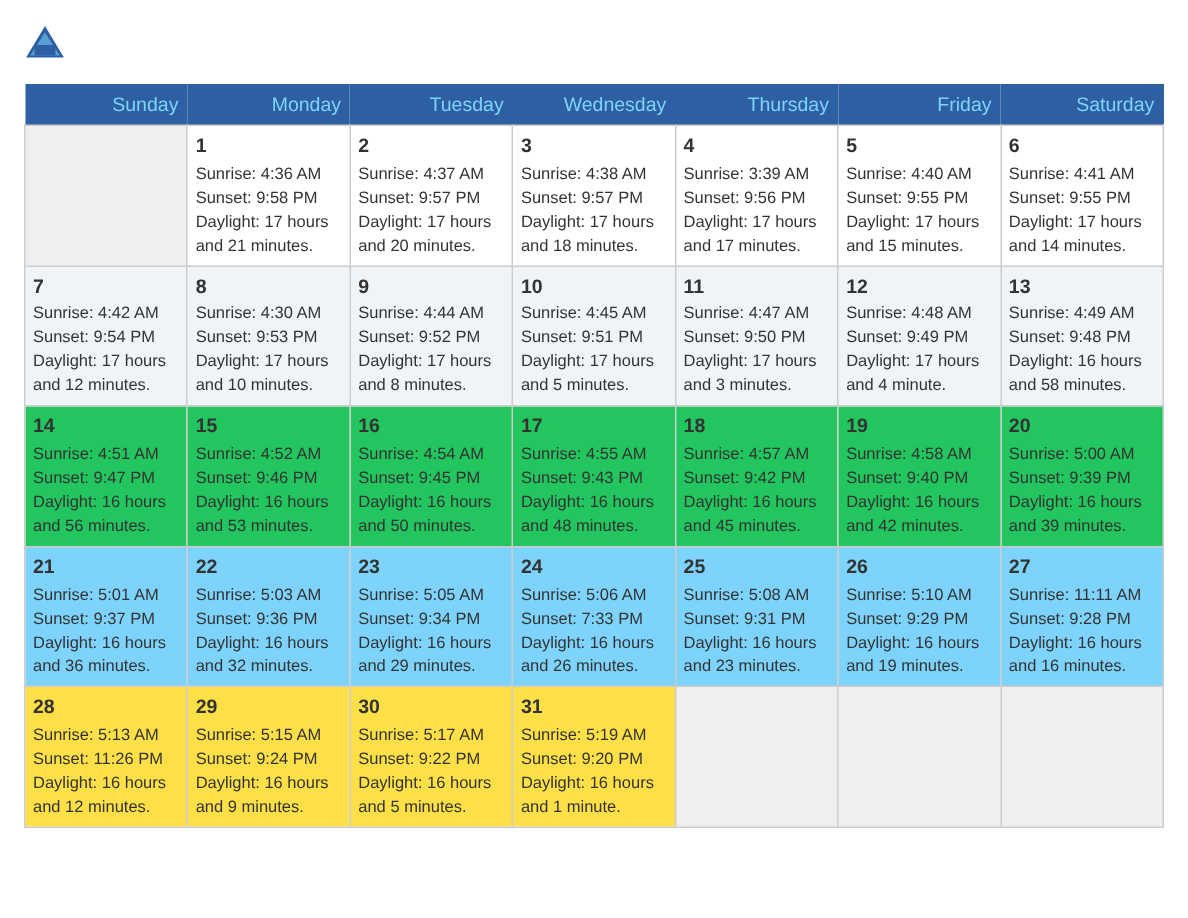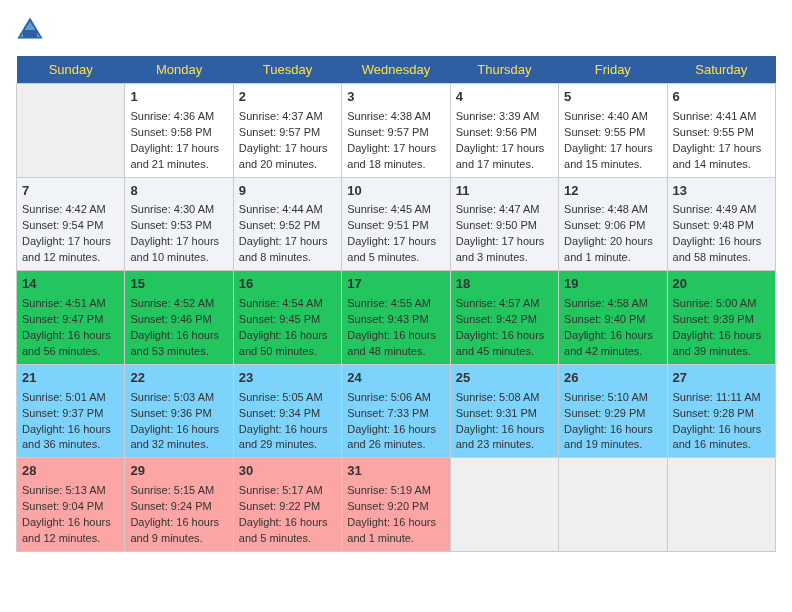--- a/index.html
+++ b/index.html
@@ -46,22 +46,22 @@
       font-size: 15px;
       color: #444;
     }
     table {
       width: 100%;
       border-collapse: collapse;
       font-size: 11px;
     }
     th {
       background: #2e5fa3;
-      color: #fde047;
-      text-align: center;
+      color: #7dd3fc;
+      text-align: right;
       padding: 6px 6px;
       font-size: 13px;
       font-weight: normal;
     }
     td {
       border: 1px solid #ccc;
       vertical-align: top;
       padding: 4px 5px;
       width: calc(100% / 7);
       min-height: 80px;
@@ -81,21 +81,21 @@
     tr:nth-child(odd) td:not(.empty) {
       background: #fff;
     }
     tr:nth-child(even) td:not(.empty) {
       background: #f9f9f9;
     }
     tbody tr:nth-child(1) td { background: #fff; }
     tbody tr:nth-child(2) td:not(.empty) { background: #f0f4f8; }
     tbody tr:nth-child(3) td:not(.empty) { background: #22c55e; }
     tbody tr:nth-child(4) td:not(.empty) { background: #7dd3fc; }
-    tbody tr:nth-child(5) td:not(.empty) { background: #fca5a5; }
+    tbody tr:nth-child(5) td:not(.empty) { background: #fde047; }
     tbody tr:nth-child(6) td:not(.empty) { background: #f0f4f8; }
     .empty { background: #efefef !important; }
   </style>
 </head>
 <body>
 
 <div class="header">
   <div class="logo">
     <svg class="logo-icon" viewBox="0 0 40 40">
       <polygon points="20,2 38,32 2,32" fill="#2e5fa3"></polygon>
@@ -134,21 +134,21 @@
         <td><span class="day-num">4</span><span>Sunrise: 3:39 AM</span><br><span>Sunset: 9:56 PM</span><br><span>Daylight: 17 hours and 17 minutes.</span></td>
         <td><span class="day-num">5</span><span>Sunrise: 4:40 AM</span><br><span>Sunset: 9:55 PM</span><br><span>Daylight: 17 hours and 15 minutes.</span></td>
         <td><span class="day-num">6</span><span>Sunrise: 4:41 AM</span><br><span>Sunset: 9:55 PM</span><br><span>Daylight: 17 hours and 14 minutes.</span></td>
       </tr>
       <tr>
         <td><span class="day-num">7</span><span>Sunrise: 4:42 AM</span><br><span>Sunset: 9:54 PM</span><br><span>Daylight: 17 hours and 12 minutes.</span></td>
         <td><span class="day-num">8</span><span>Sunrise: 4:30 AM</span><br><span>Sunset: 9:53 PM</span><br><span>Daylight: 17 hours and 10 minutes.</span></td>
         <td><span class="day-num">9</span><span>Sunrise: 4:44 AM</span><br><span>Sunset: 9:52 PM</span><br><span>Daylight: 17 hours and 8 minutes.</span></td>
         <td><span class="day-num">10</span><span>Sunrise: 4:45 AM</span><br><span>Sunset: 9:51 PM</span><br><span>Daylight: 17 hours and 5 minutes.</span></td>
         <td><span class="day-num">11</span><span>Sunrise: 4:47 AM</span><br><span>Sunset: 9:50 PM</span><br><span>Daylight: 17 hours and 3 minutes.</span></td>
-        <td><span class="day-num">12</span><span>Sunrise: 4:48 AM</span><br><span>Sunset: 9:06 PM</span><br><span>Daylight: 20 hours and 1 minute.</span></td>
+        <td><span class="day-num">12</span><span>Sunrise: 4:48 AM</span><br><span>Sunset: 9:49 PM</span><br><span>Daylight: 17 hours and 4 minute.</span></td>
         <td><span class="day-num">13</span><span>Sunrise: 4:49 AM</span><br><span>Sunset: 9:48 PM</span><br><span>Daylight: 16 hours and 58 minutes.</span></td>
       </tr>
       <tr>
         <td><span class="day-num">14</span><span>Sunrise: 4:51 AM</span><br><span>Sunset: 9:47 PM</span><br><span>Daylight: 16 hours and 56 minutes.</span></td>
         <td><span class="day-num">15</span><span>Sunrise: 4:52 AM</span><br><span>Sunset: 9:46 PM</span><br><span>Daylight: 16 hours and 53 minutes.</span></td>
         <td><span class="day-num">16</span><span>Sunrise: 4:54 AM</span><br><span>Sunset: 9:45 PM</span><br><span>Daylight: 16 hours and 50 minutes.</span></td>
         <td><span class="day-num">17</span><span>Sunrise: 4:55 AM</span><br><span>Sunset: 9:43 PM</span><br><span>Daylight: 16 hours and 48 minutes.</span></td>
         <td><span class="day-num">18</span><span>Sunrise: 4:57 AM</span><br><span>Sunset: 9:42 PM</span><br><span>Daylight: 16 hours and 45 minutes.</span></td>
         <td><span class="day-num">19</span><span>Sunrise: 4:58 AM</span><br><span>Sunset: 9:40 PM</span><br><span>Daylight: 16 hours and 42 minutes.</span></td>
         <td><span class="day-num">20</span><span>Sunrise: 5:00 AM</span><br><span>Sunset: 9:39 PM</span><br><span>Daylight: 16 hours and 39 minutes.</span></td>
@@ -156,21 +156,21 @@
       <tr>
         <td><span class="day-num">21</span><span>Sunrise: 5:01 AM</span><br><span>Sunset: 9:37 PM</span><br><span>Daylight: 16 hours and 36 minutes.</span></td>
         <td><span class="day-num">22</span><span>Sunrise: 5:03 AM</span><br><span>Sunset: 9:36 PM</span><br><span>Daylight: 16 hours and 32 minutes.</span></td>
         <td><span class="day-num">23</span><span>Sunrise: 5:05 AM</span><br><span>Sunset: 9:34 PM</span><br><span>Daylight: 16 hours and 29 minutes.</span></td>
         <td><span class="day-num">24</span><span>Sunrise: 5:06 AM</span><br><span>Sunset: 7:33 PM</span><br><span>Daylight: 16 hours and 26 minutes.</span></td>
         <td><span class="day-num">25</span><span>Sunrise: 5:08 AM</span><br><span>Sunset: 9:31 PM</span><br><span>Daylight: 16 hours and 23 minutes.</span></td>
         <td><span class="day-num">26</span><span>Sunrise: 5:10 AM</span><br><span>Sunset: 9:29 PM</span><br><span>Daylight: 16 hours and 19 minutes.</span></td>
         <td><span class="day-num">27</span><span>Sunrise: 11:11 AM</span><br><span>Sunset: 9:28 PM</span><br><span>Daylight: 16 hours and 16 minutes.</span></td>
       </tr>
       <tr>
-        <td><span class="day-num">28</span><span>Sunrise: 5:13 AM</span><br><span>Sunset: 9:04 PM</span><br><span>Daylight: 16 hours and 12 minutes.</span></td>
+        <td><span class="day-num">28</span><span>Sunrise: 5:13 AM</span><br><span>Sunset: 11:26 PM</span><br><span>Daylight: 16 hours and 12 minutes.</span></td>
         <td><span class="day-num">29</span><span>Sunrise: 5:15 AM</span><br><span>Sunset: 9:24 PM</span><br><span>Daylight: 16 hours and 9 minutes.</span></td>
         <td><span class="day-num">30</span><span>Sunrise: 5:17 AM</span><br><span>Sunset: 9:22 PM</span><br><span>Daylight: 16 hours and 5 minutes.</span></td>
         <td><span class="day-num">31</span><span>Sunrise: 5:19 AM</span><br><span>Sunset: 9:20 PM</span><br><span>Daylight: 16 hours and 1 minute.</span></td>
         <td class="empty"></td>
         <td class="empty"></td>
         <td class="empty"></td>
       </tr>
     </tbody>
 </table>
 

